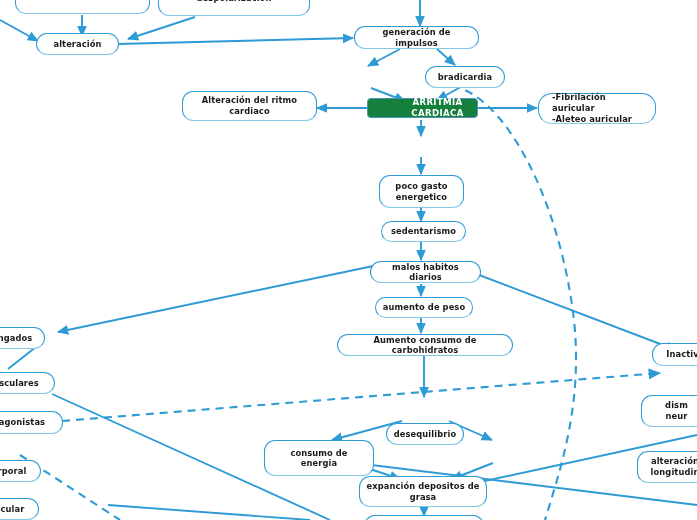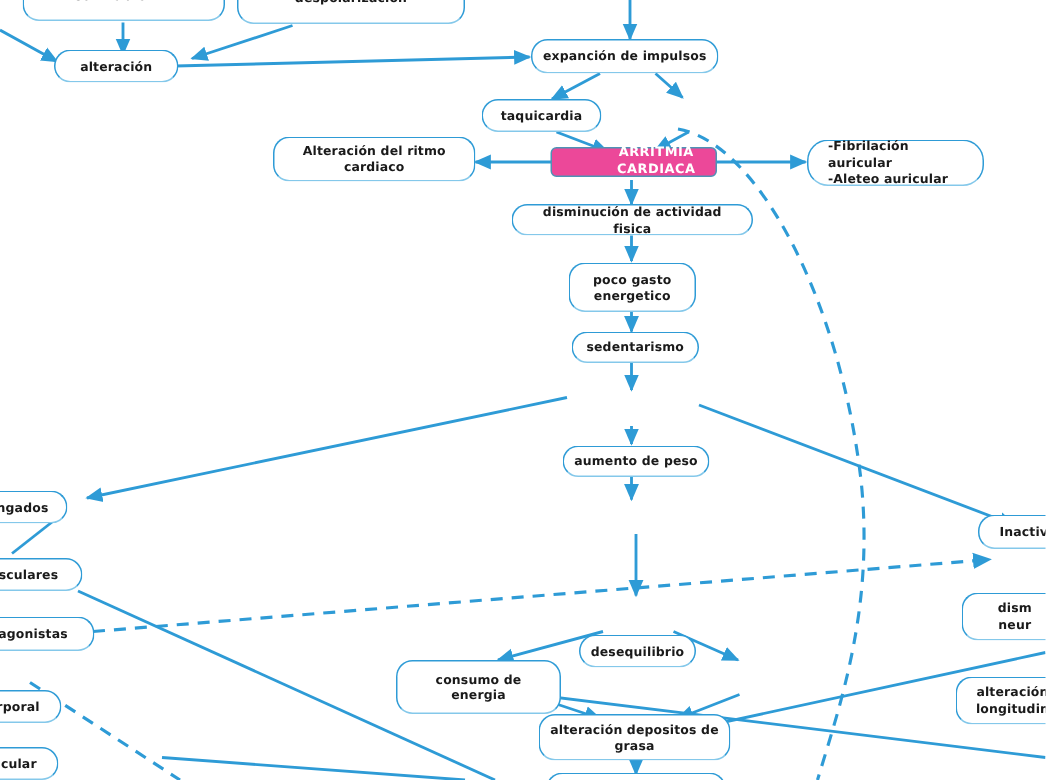--- a/index.html
+++ b/index.html
@@ -25,21 +25,21 @@
     font-weight:bold;
     font-size:8.3px;
     line-height:1.25;
     letter-spacing:.1px;
     padding:2px 6px;
     z-index:5;
   }
   .node .lbl{white-space:pre-line;}
 
   .node.accent{
-    background:#ec4899;
+    background:#15803d;
     border:1.6px solid #4E92B6;
     border-radius:4px;
     color:#ffffff;
     font-size:8.6px;
     letter-spacing:.35px;
     z-index:6;
     padding-left:36px;
   }
   .node.leftcut{border-left:none;border-top-left-radius:0;border-bottom-left-radius:0;}
   .node.rightcut{border-right:none;border-top-right-radius:0;border-bottom-right-radius:0;}
@@ -110,72 +110,75 @@
 
   <div class="node topcut" style="left:158px;top:-18px;width:152px;height:34px;">
     <span class="lbl">despolarización</span>
   </div>
 
   <div class="node" style="left:36px;top:33px;width:83px;height:22px;">
     <span class="lbl">alteración</span>
   </div>
 
   <div class="node" style="left:354px;top:26px;width:125px;height:23px;">
-    <span class="lbl">expanción de impulsos</span>
-  </div>
-
-  <div class="node" style="left:321px;top:66px;width:80px;height:22px;">
-    <span class="lbl">taquicardia</span>
-  </div>
-
+    <span class="lbl">generación de impulsos</span>
+  </div>
+
+
+  <div class="node" style="left:425px;top:66px;width:80px;height:22px;">
+    <span class="lbl">bradicardia</span>
+  </div>
 
   <div class="node multiline" style="left:182px;top:91px;width:135px;height:30px;">
     <span class="lbl">Alteración del ritmo
 cardiaco</span>
   </div>
 
   <div class="node accent" style="left:367px;top:98px;width:111px;height:20px;">
     <span class="lbl">ARRITMIA CARDIACA</span>
   </div>
 
   <div class="node multiline lefttext" style="left:538px;top:93px;width:118px;height:31px;padding-left:13px;border-radius:14px;">
     <span class="lbl">-Fibrilación auricular
 -Aleteo auricular</span>
   </div>
 
-  <div class="node" style="left:341px;top:136px;width:161px;height:21px;">
-    <span class="lbl">disminución de actividad fisica</span>
-  </div>
 
   <div class="node" style="left:381px;top:221px;width:85px;height:21px;">
     <span class="lbl">sedentarismo</span>
   </div>
 
   <div class="node multiline" style="left:379px;top:175px;width:85px;height:33px;">
     <span class="lbl">poco gasto
 energetico</span>
   </div>
 
+  <div class="node" style="left:370px;top:261px;width:111px;height:22px;">
+    <span class="lbl">malos habitos diarios</span>
+  </div>
 
   <div class="node" style="left:375px;top:297px;width:98px;height:21px;">
     <span class="lbl">aumento de peso</span>
   </div>
 
+  <div class="node" style="left:337px;top:334px;width:176px;height:22px;">
+    <span class="lbl">Aumento consumo de carbohidratos</span>
+  </div>
 
   <div class="node" style="left:386px;top:398px;width:78px;height:22px;margin-top:25px;">
     <span class="lbl">desequilibrio</span>
   </div>
 
   <div class="node" style="left:264px;top:440px;width:110px;height:36px;">
     <span class="lbl">consumo de energia</span>
   </div>
 
 
   <div class="node multiline" style="left:359px;top:476px;width:128px;height:31px;">
-    <span class="lbl">alteración depositos de
+    <span class="lbl">expanción depositos de
 grasa</span>
   </div>
 
   <div class="node leftcut" style="left:-30px;top:327px;width:75px;height:22px;padding-left:22px;">
     <span class="lbl">ngados</span>
   </div>
 
   <div class="node leftcut" style="left:-38px;top:372px;width:93px;height:22px;padding-left:22px;">
     <span class="lbl">usculares</span>
   </div>

